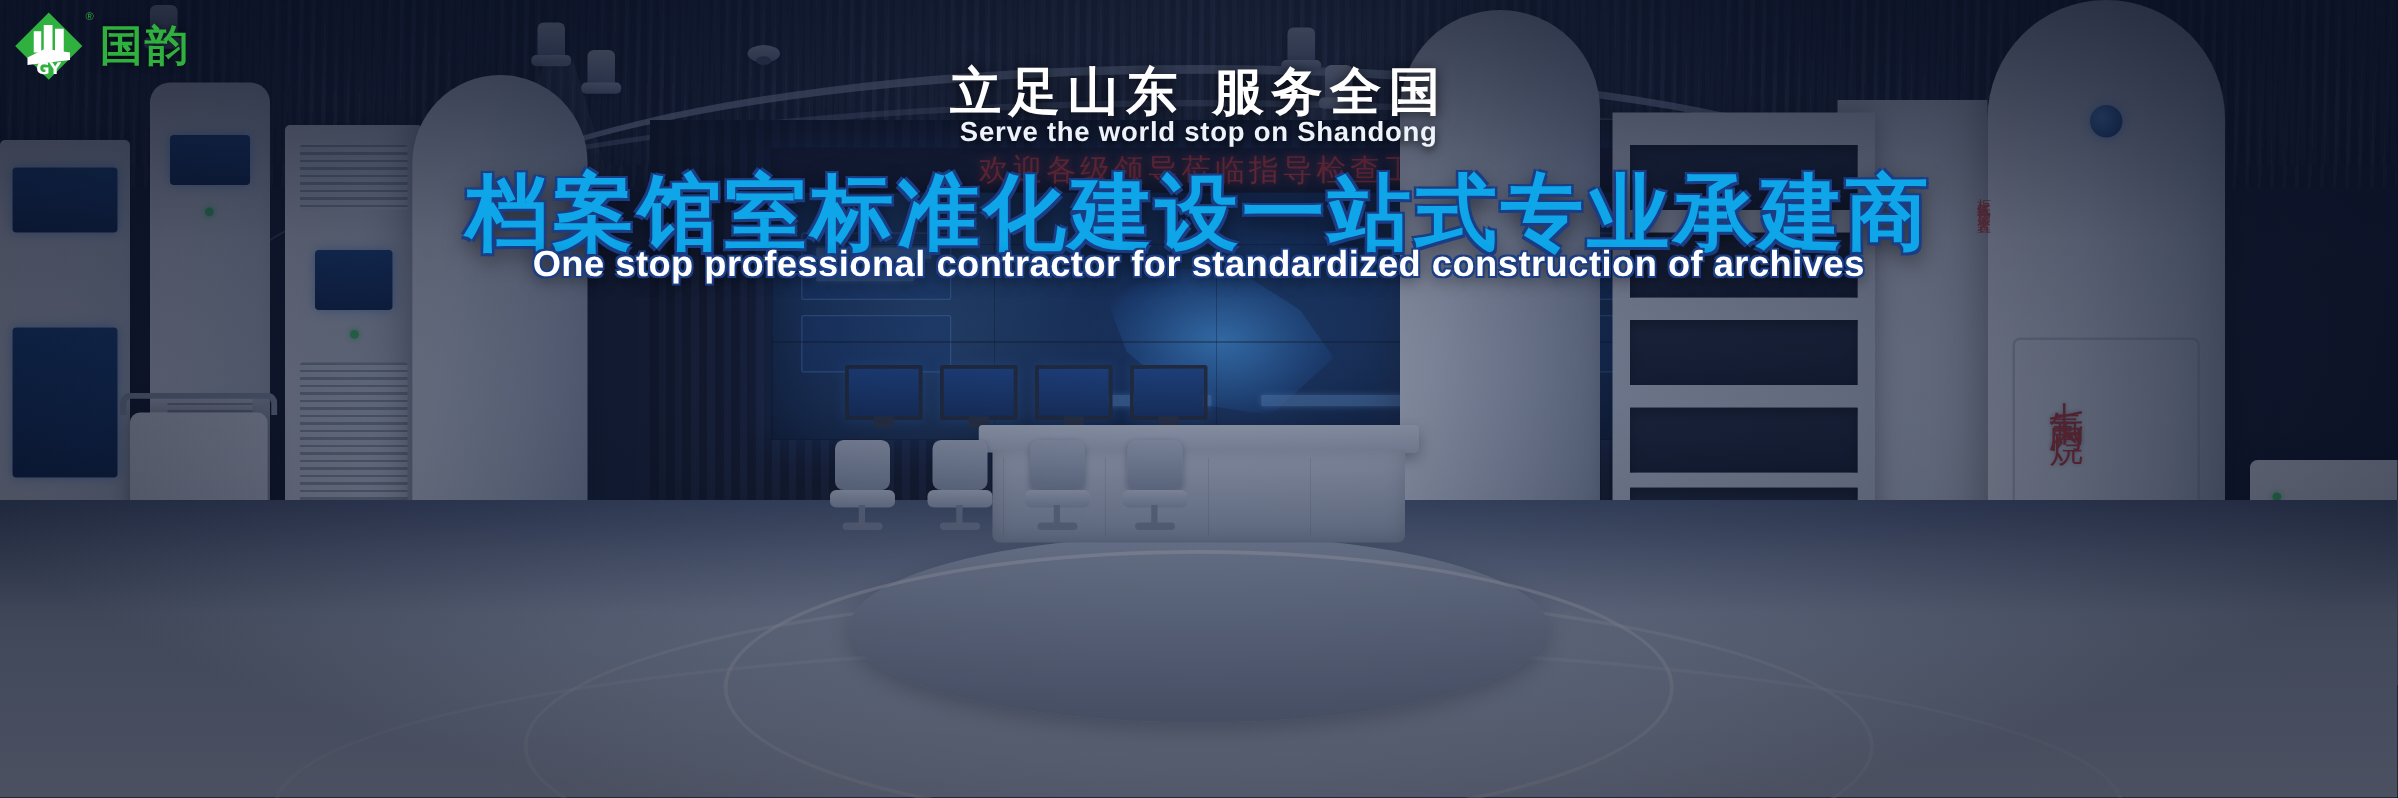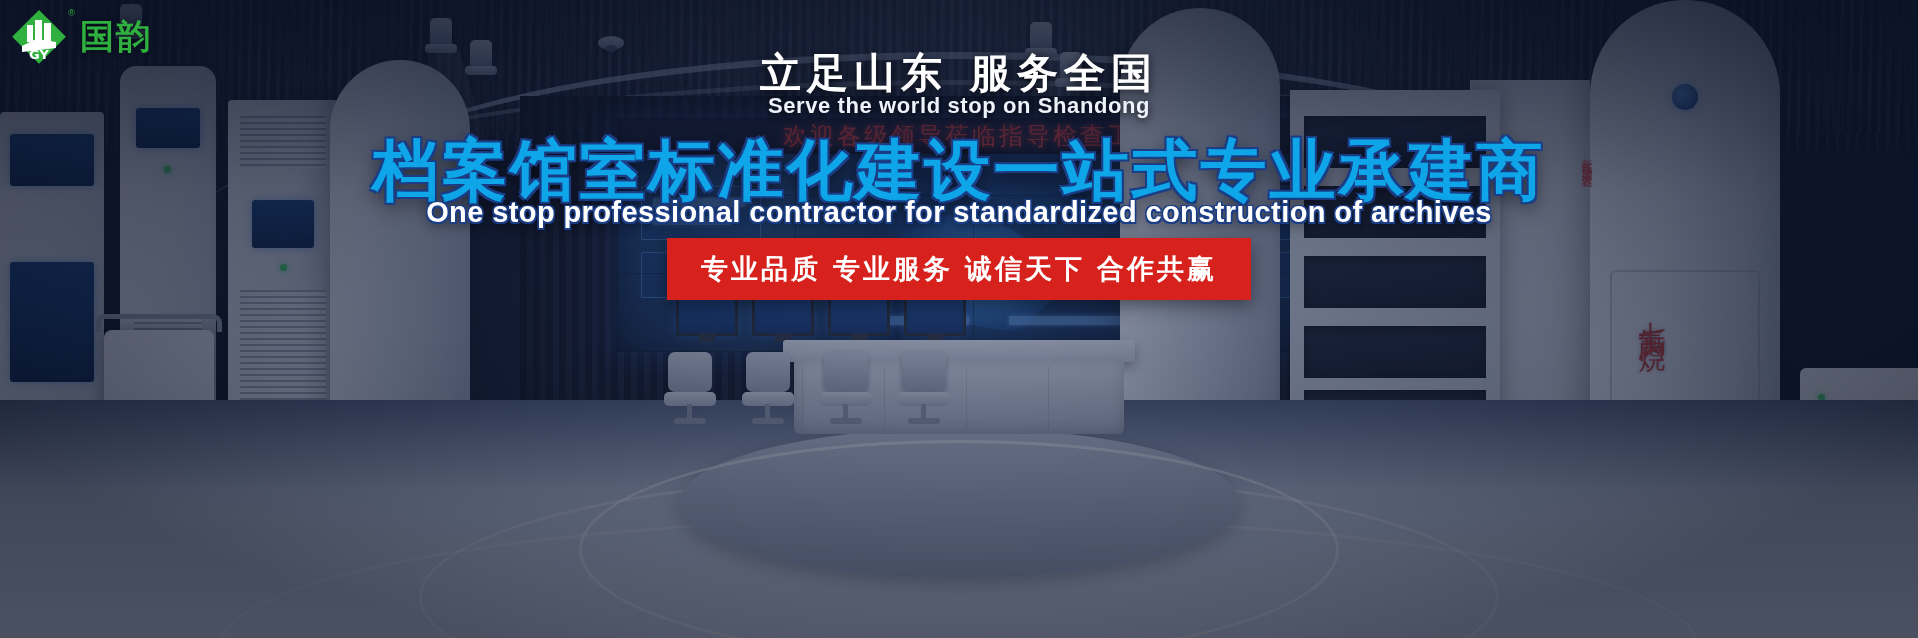--- a/index.html
+++ b/index.html
@@ -531,20 +531,15 @@
     <div class="t-line1">
       <span>立足山东</span><span class="gap"></span><span>服务全国</span>
     </div>
 
     <div class="t-line2">Serve the world stop on Shandong</div>
 
     <div class="t-main">档案馆室标准化建设一站式专业承建商</div>
 
     <div class="t-en">One stop professional contractor for standardized construction of archives</div>
 
-    <div class="cta-wrap">
-      <div class="cta">
-        <span>专业品质</span><span class="sp"></span><span>专业服务</span><span class="sp"></span><span>诚信天下</span><span class="sp"></span><span>合作共赢</span>
-      </div>
-    </div>
 
   </div>
 </div>
 
 </body></html>

